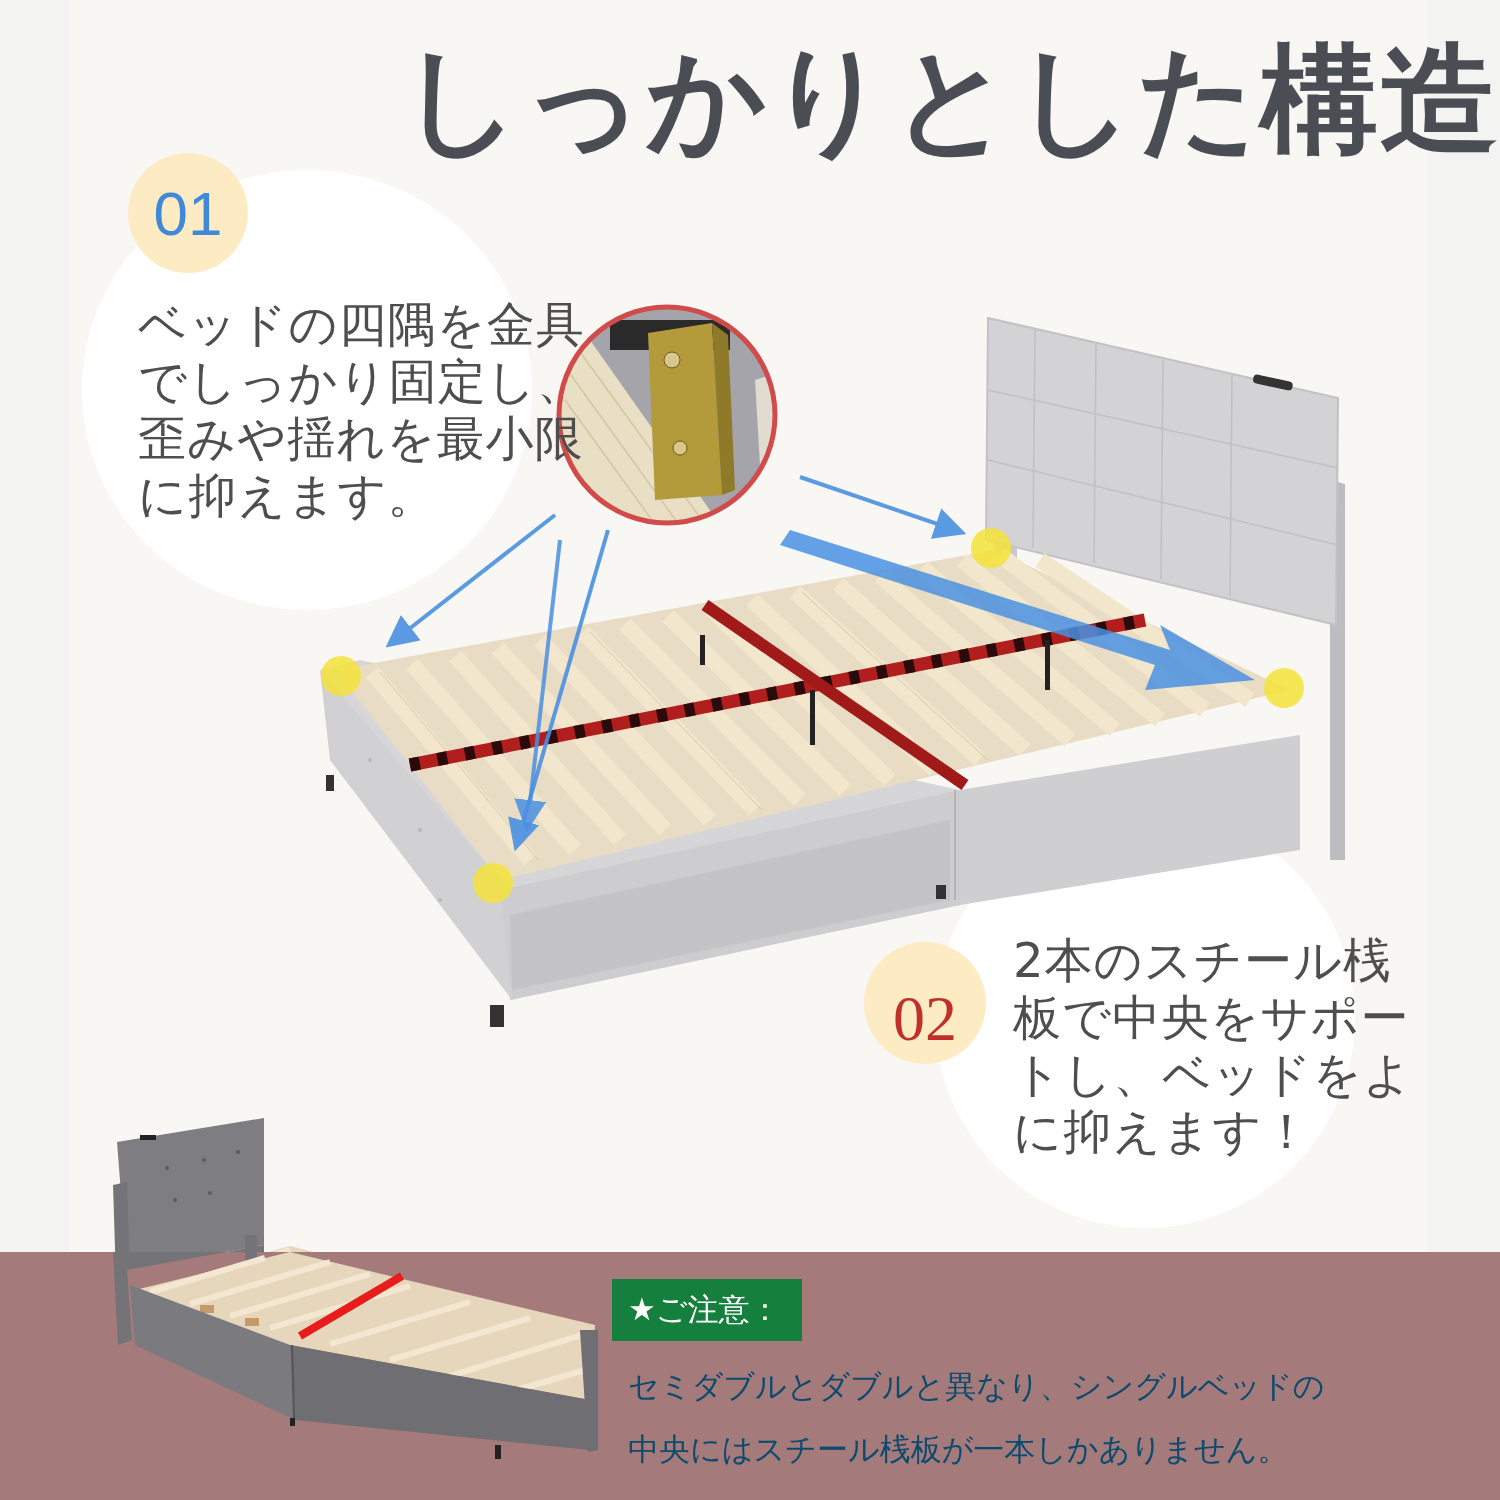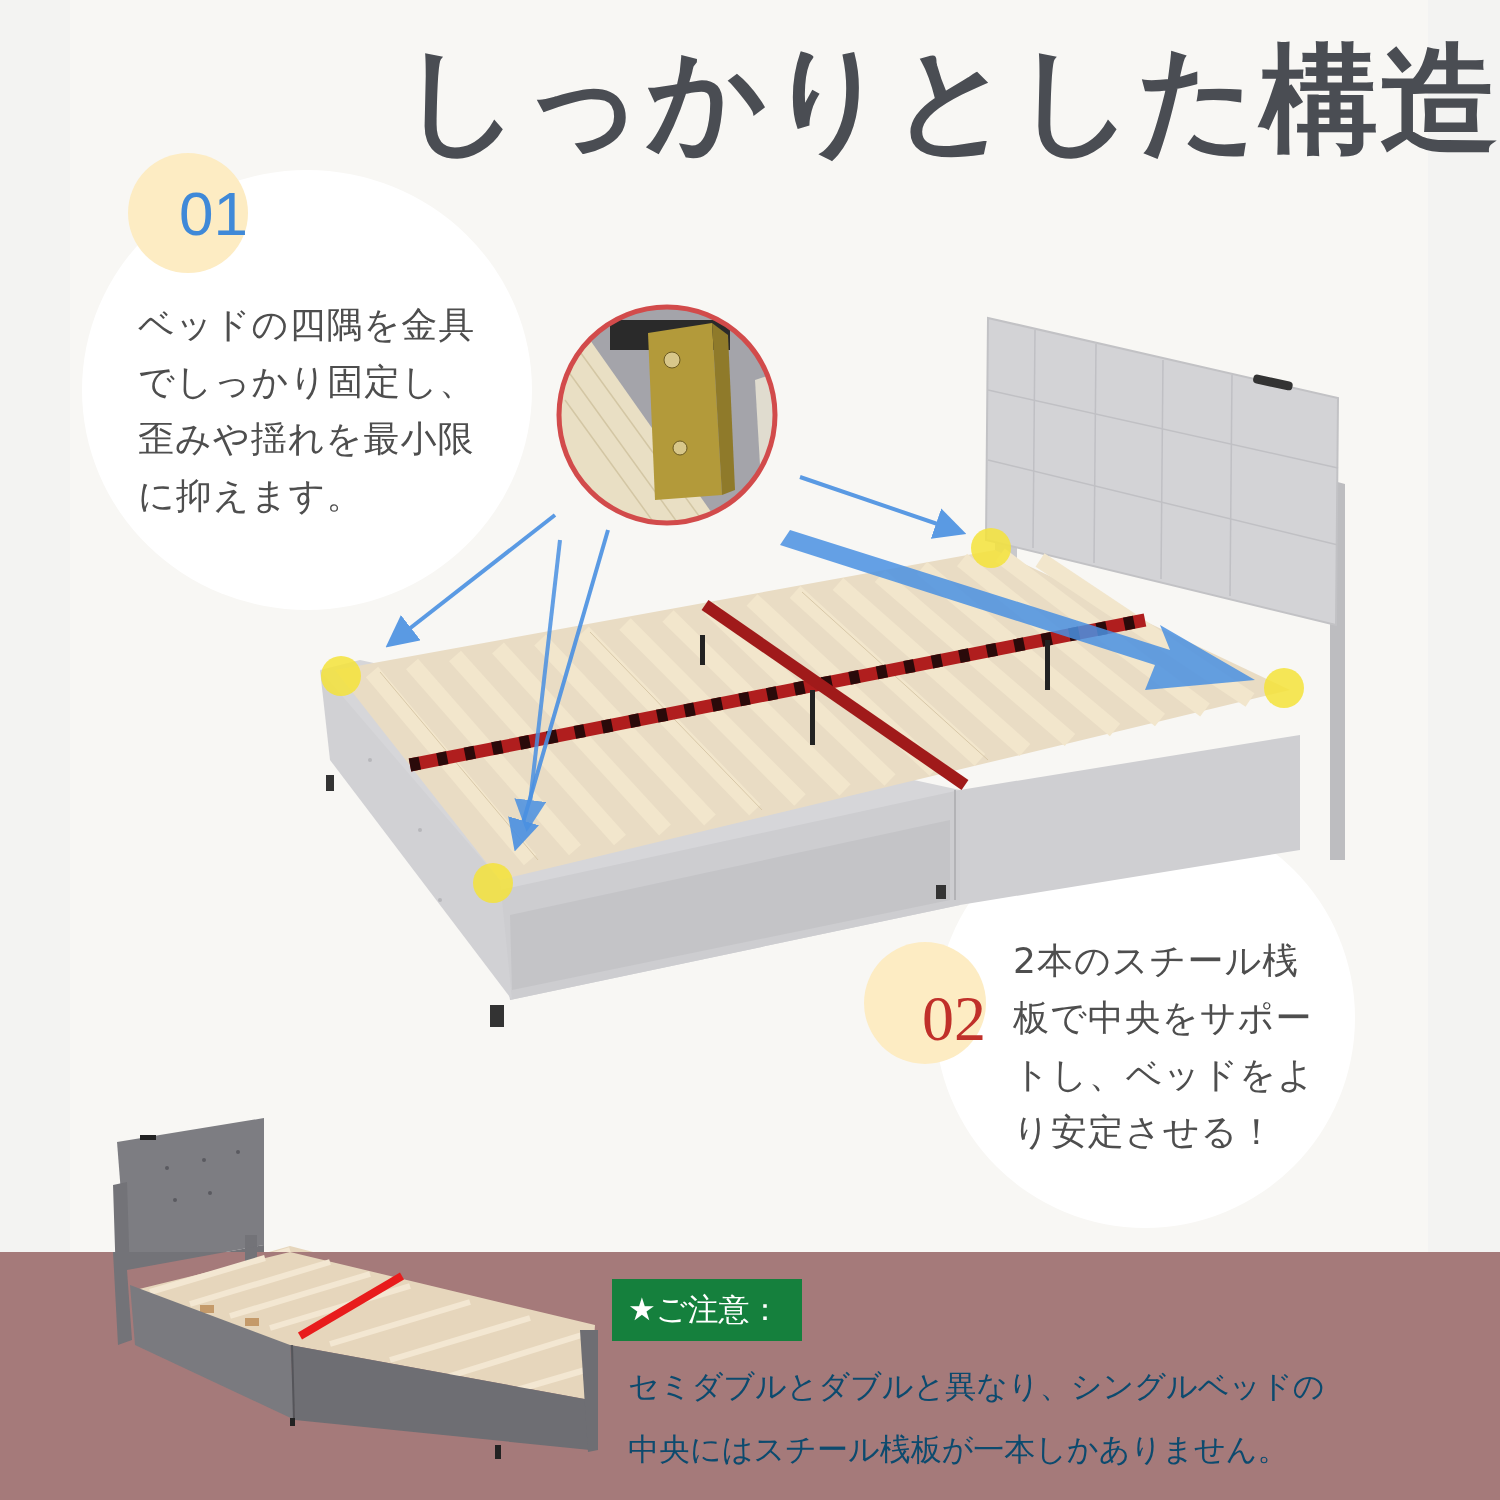--- a/index.html
+++ b/index.html
@@ -1,25 +1,25 @@
 <!DOCTYPE html>
 <html><head>
 <meta charset="utf-8">
 <style>
   html,body{margin:0;padding:0;}
   body{width:1500px;height:1500px;position:relative;overflow:hidden;background:#f3f3f2;font-family:"DejaVu Sans","Liberation Sans",sans-serif;}
   .panel{position:absolute;left:70px;top:0;width:1358px;height:1252px;background:#f8f7f4;}
   .title{position:absolute;left:0;top:40px;width:1500px;text-align:right;font-size:118px;font-weight:bold;color:#4a4d53;letter-spacing:2px;line-height:1;}
   .bubble{position:absolute;border-radius:50%;background:#ffffff;}
-  .badge{position:absolute;border-radius:50%;background:#fdecc3;display:flex;align-items:center;justify-content:flex-end;}
+  .badge{position:absolute;border-radius:50%;background:#fdecc3;display:flex;align-items:center;justify-content:center;}
   .badge-01{left:128px;top:153px;width:120px;height:120px;}
   .badge-01 span{color:#3f89d8;font-size:62px;font-family:"Liberation Sans",sans-serif;}
   .badge-02{left:864px;top:942px;width:122px;height:122px;}
   .badge-02 span{color:#c0302a;font-size:64px;font-family:"Liberation Serif",serif;margin-top:32px;}
-  .text-block{position:absolute;color:#4e4e4e;font-size:36px;line-height:57px;letter-spacing:1px;}
+  .text-block{position:absolute;color:#4e4e4e;font-size:48px;line-height:57px;letter-spacing:1px;}
   .text-01{left:138px;top:296px;}
   .text-02{left:1013px;top:932px;}
   .text-block div{white-space:nowrap;}
   .band{position:absolute;left:0;top:1252px;width:1500px;height:248px;background:#a57a7a;}
   .notice-label{position:absolute;left:612px;top:1279px;width:190px;height:62px;background:#15803d;color:#ffffff;font-size:31px;display:flex;align-items:center;padding-left:16px;box-sizing:border-box;}
   .notice-text{position:absolute;left:628px;top:1355px;color:#0c4a6e;font-size:31px;line-height:63px;}
   .notice-text div{white-space:nowrap;}
   svg{position:absolute;left:0;top:0;}
 </style>
 </head>
@@ -194,21 +194,21 @@
   <div>に抑えます。</div>
 </div>
 
 <div class="badge badge-02">
   <span>02</span>
 </div>
 <div class="text-block text-02">
   <div>2本のスチール桟</div>
   <div>板で中央をサポー</div>
   <div>トし、ベッドをよ</div>
-  <div>り安定させる！</div>
+  <div>に抑えます！</div>
 </div>
 
 <div class="band"></div>
 
 <svg width="1500" height="1500" viewBox="0 0 1500 1500" style="pointer-events:none">
   <polygon points="113,1252 264,1252 264,1245 127,1270 132,1340 118,1345" fill="#737378"></polygon>
   <rect x="245" y="1252" width="12" height="58" fill="#737378"></rect>
   <polygon points="135,1290 290,1252 595,1325 590,1400 290,1345 135,1340" fill="#e6d6bc"></polygon>
   <g stroke="#f3e7d2" stroke-width="6">
     <line x1="150" y1="1292" x2="265" y2="1258"></line>

